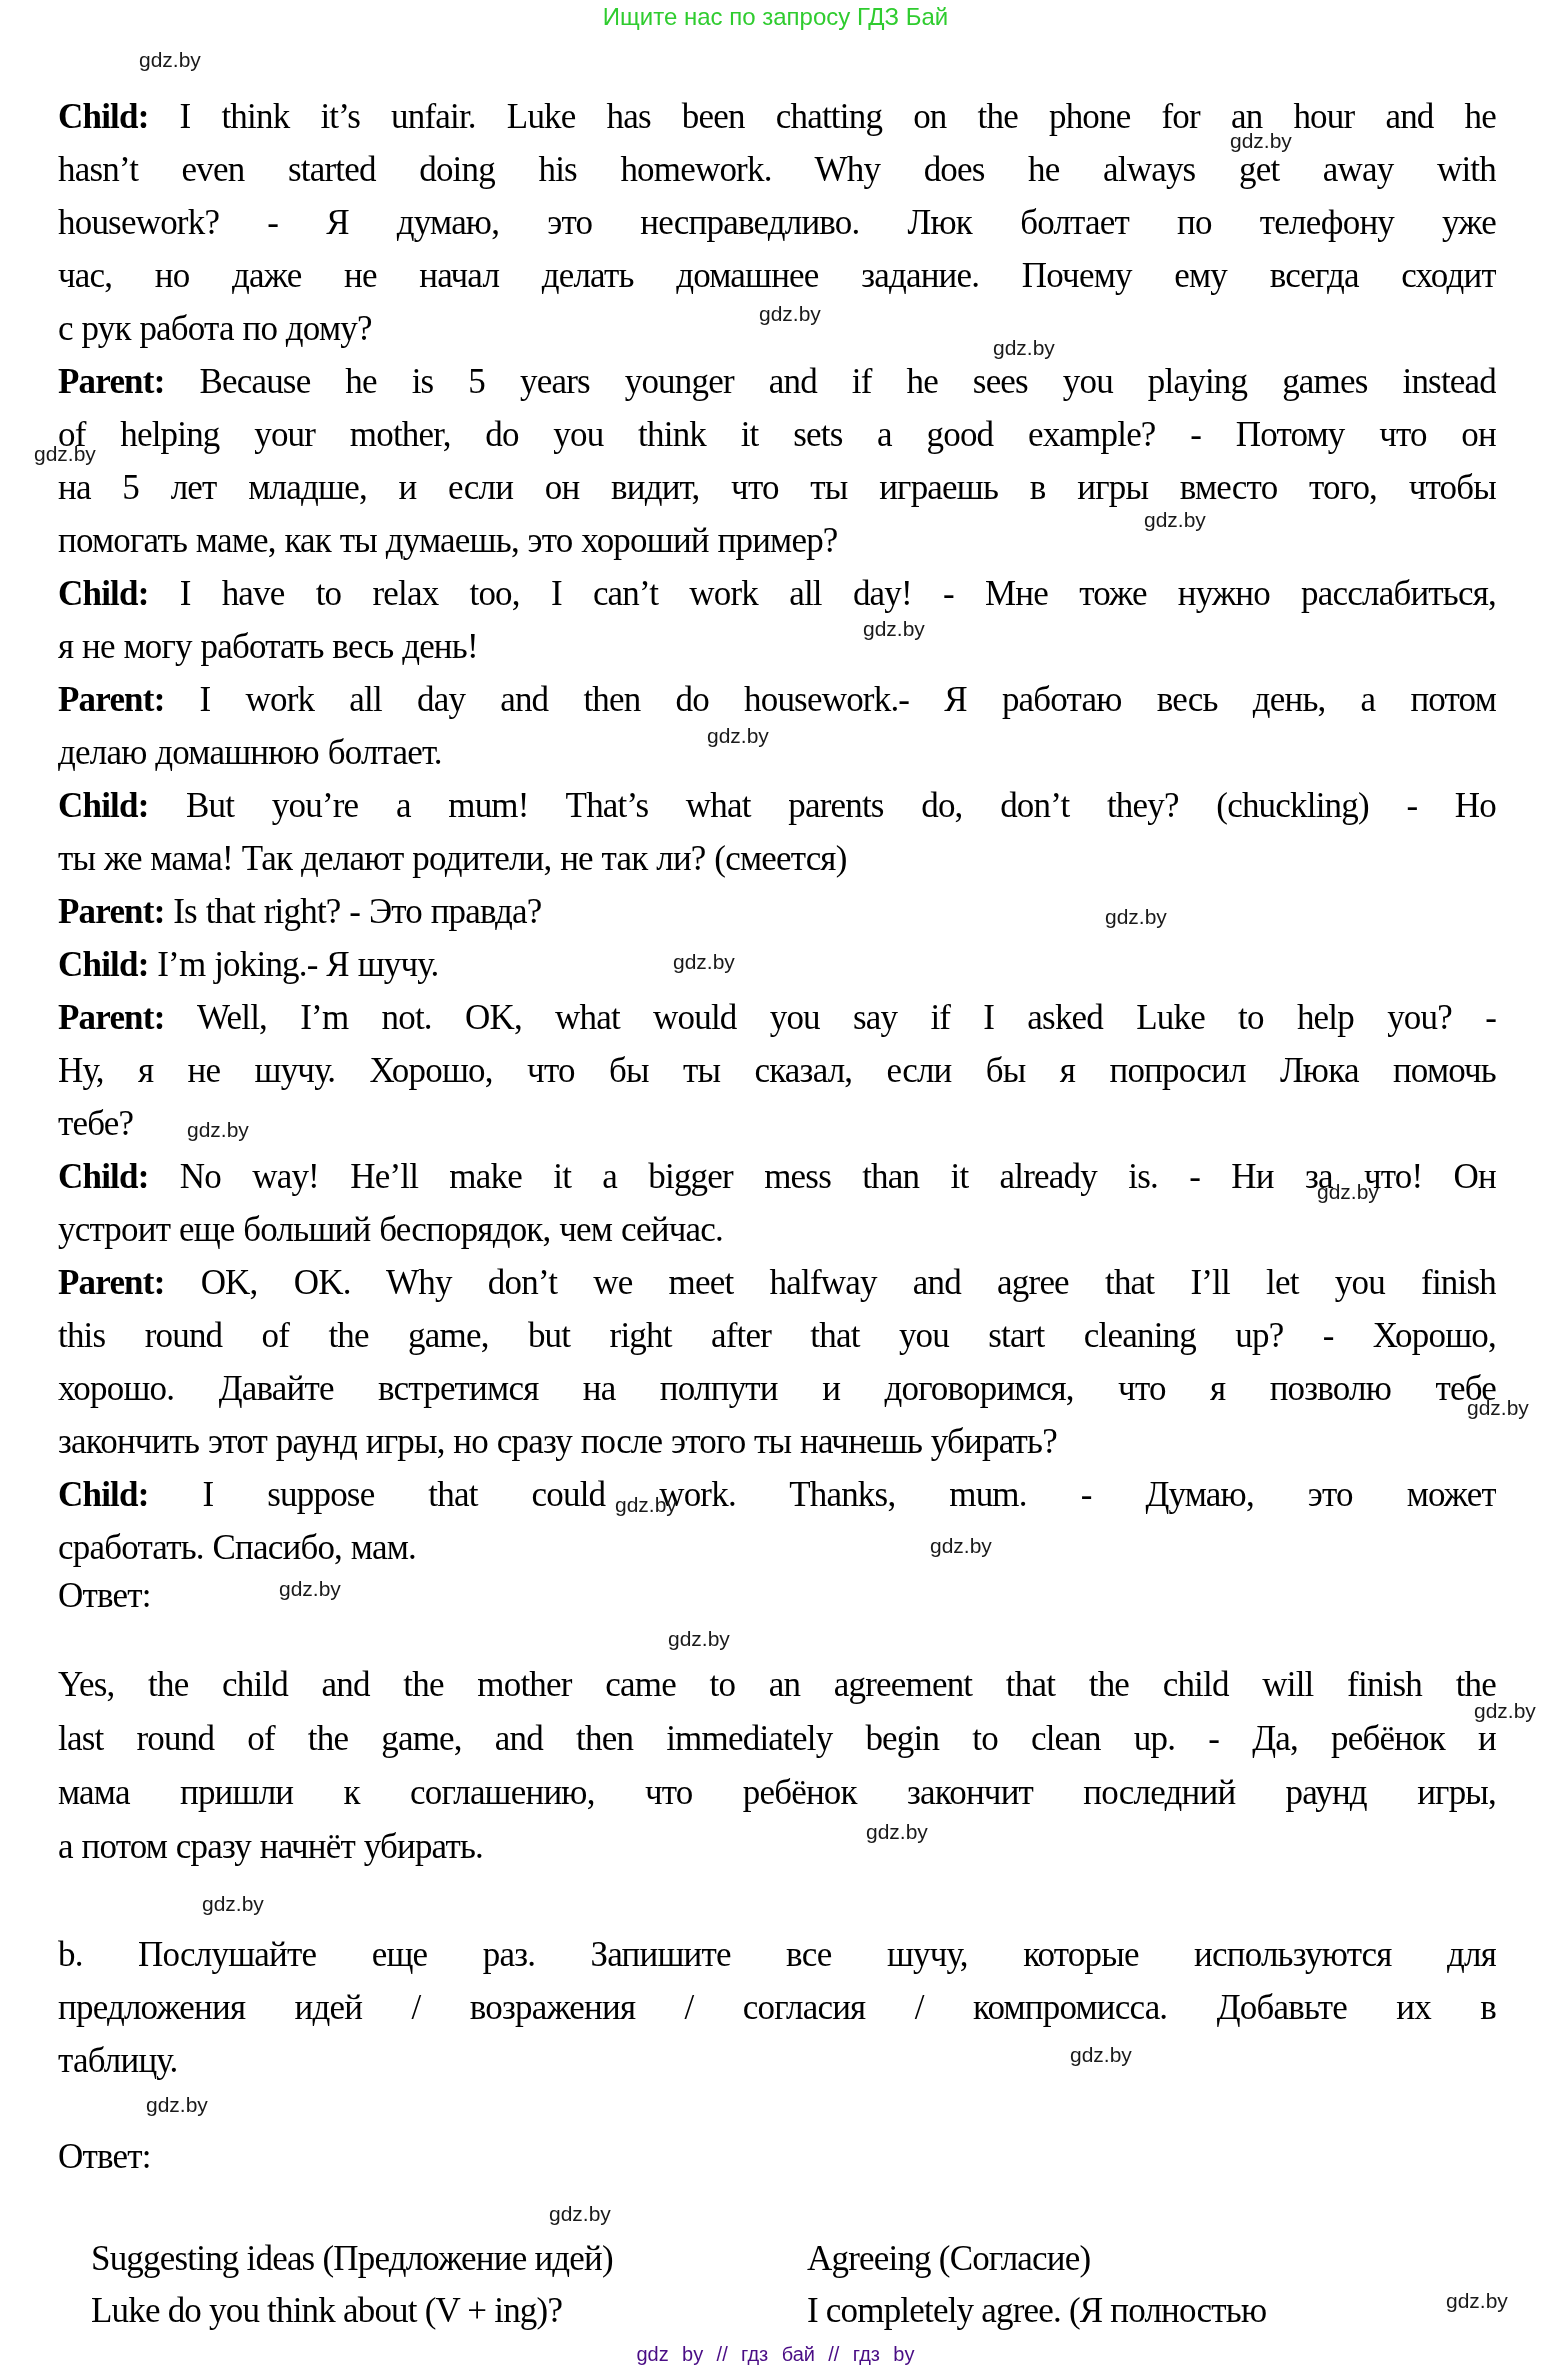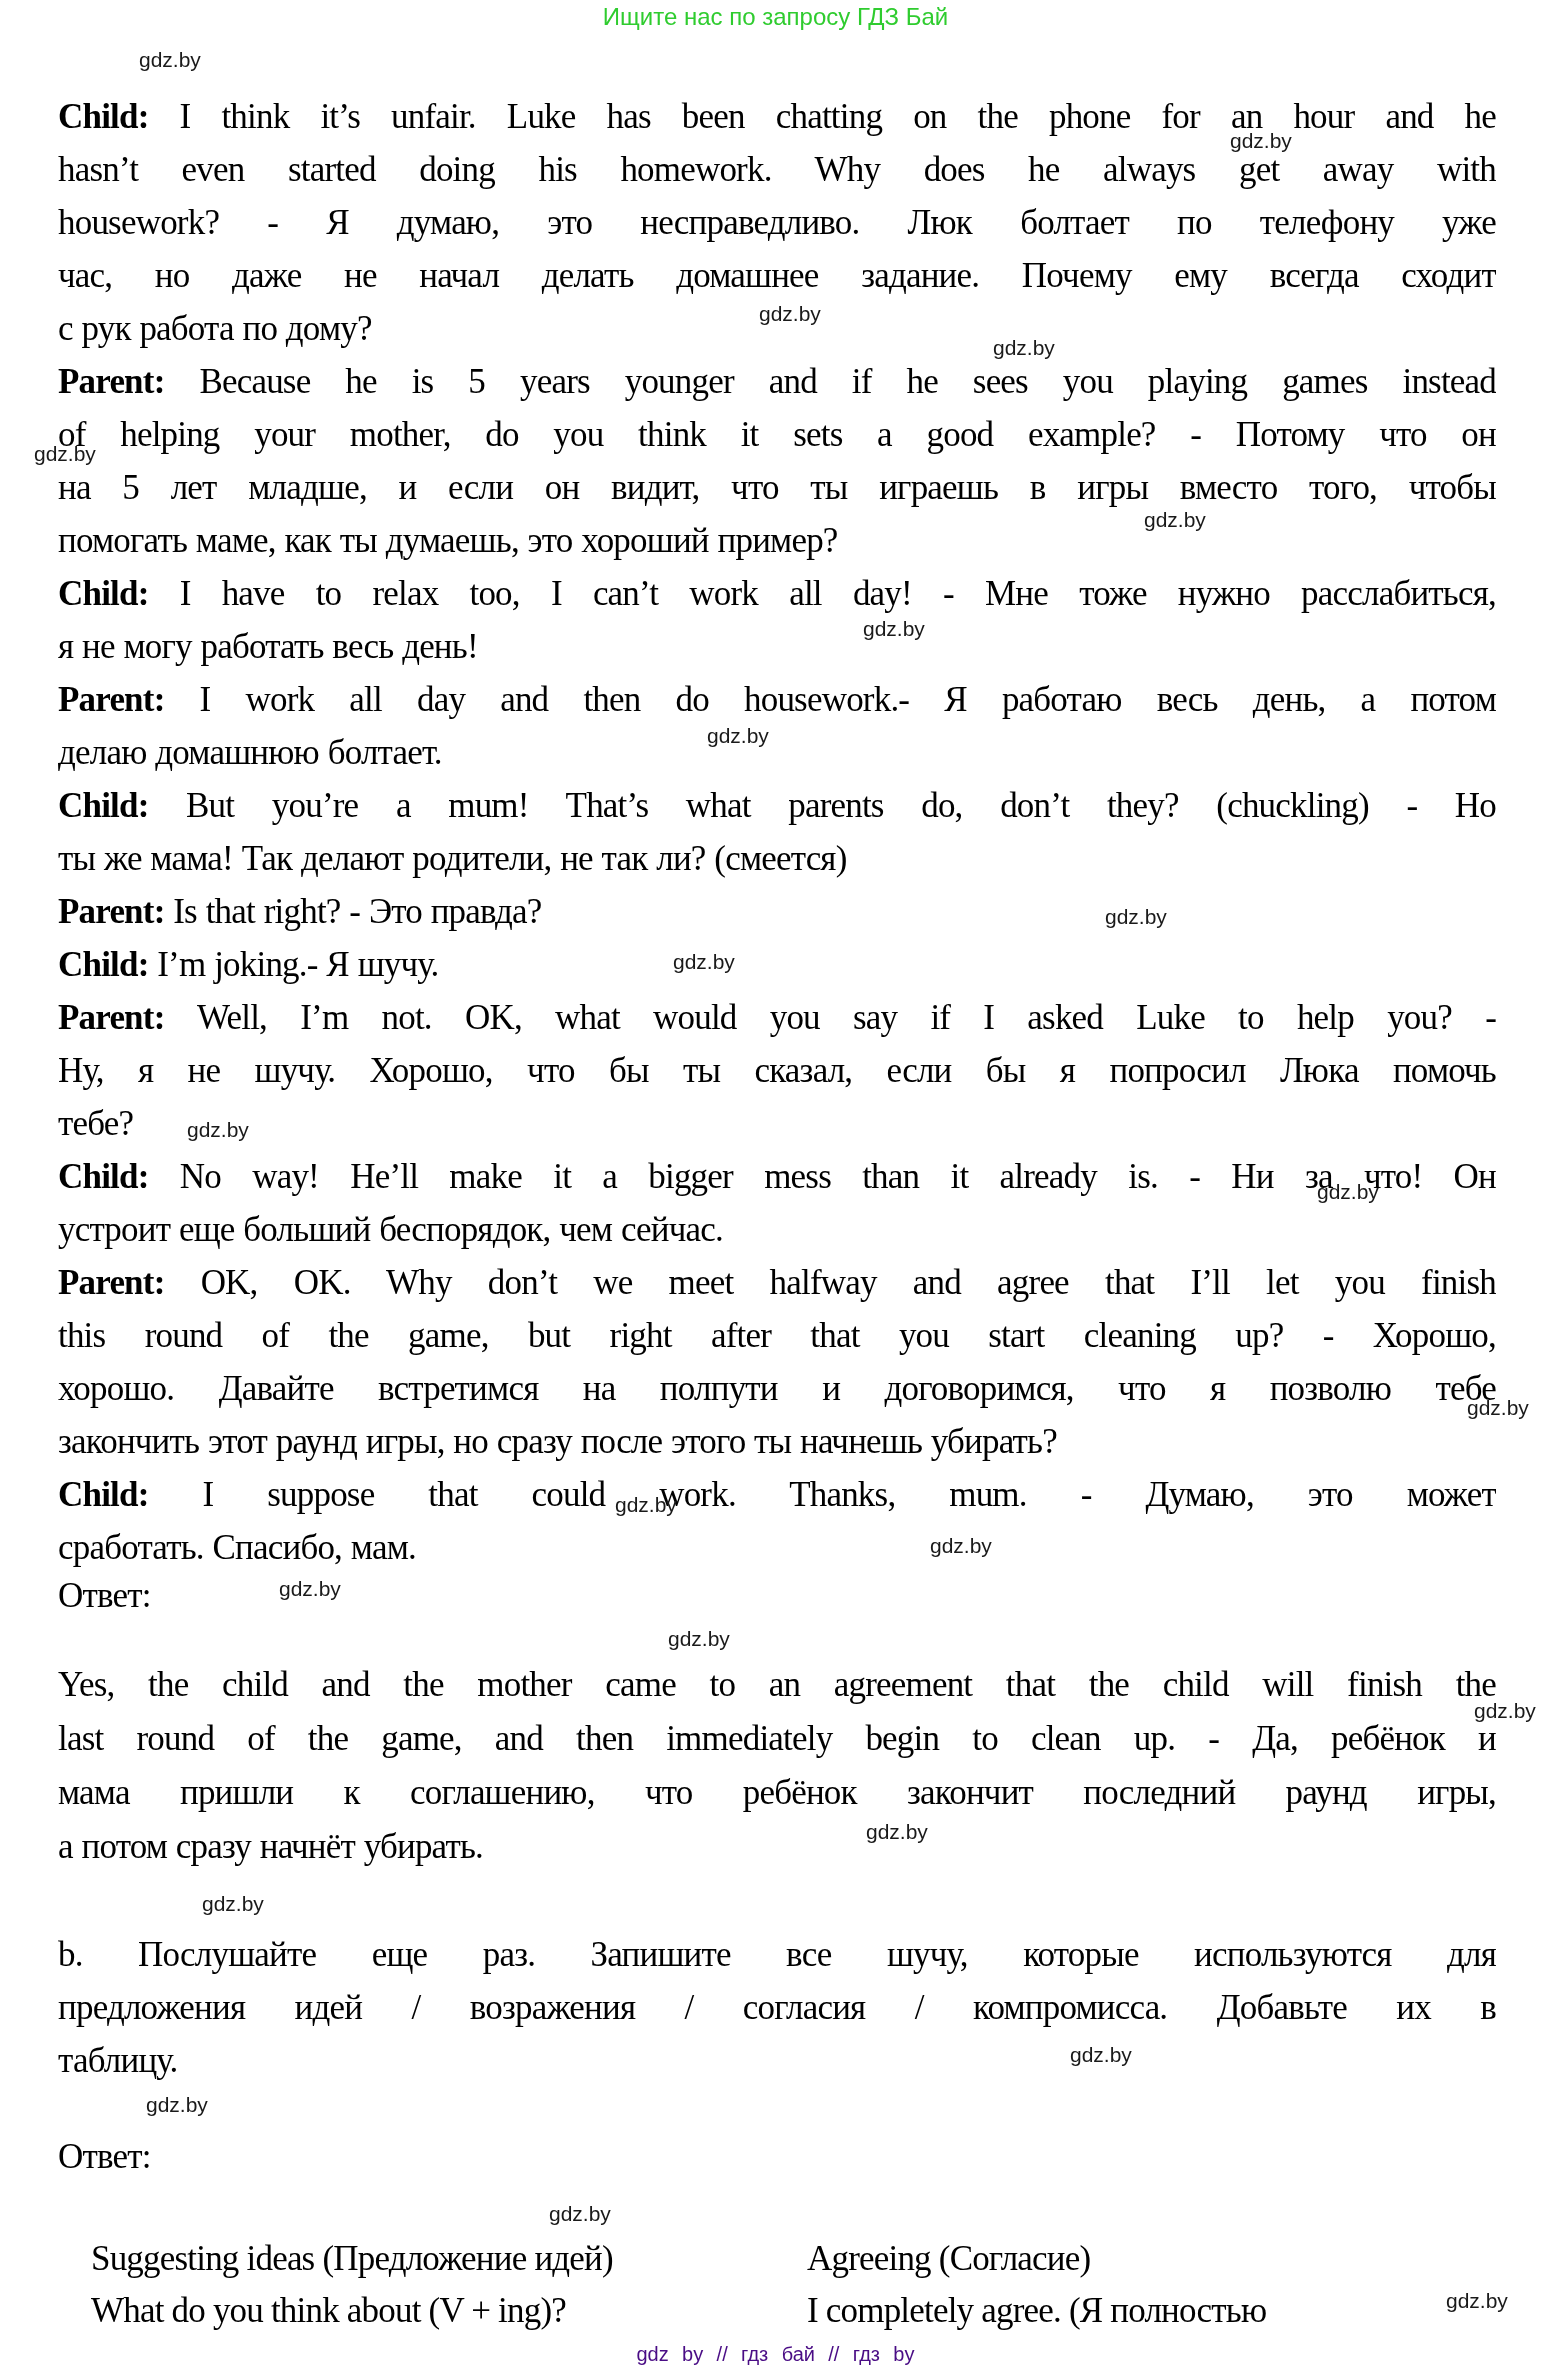--- a/index.html
+++ b/index.html
@@ -167,21 +167,21 @@
     </div>
 
   <div id="answer-label-2" class="abs-line">Ответ:</div>
 
   <div id="qtable">
     <div class="trow">
       <div class="tcell-left">Suggesting ideas (Предложение идей)</div>
       <div class="tcell-right">Agreeing (Согласие)</div>
     </div>
     <div class="trow">
-      <div class="tcell-left">What do you think about (V + ing)?</div>
+      <div class="tcell-left">Luke do you think about (V + ing)?</div>
       <div class="tcell-right">I completely agree. (Я полностью</div>
     </div>
   </div>
 
   <div class="footer">gdz by // гдз бай // гдз by</div>
 
   <div id="wm-layer">
       <span class="wm" style="left: 139px; top: 48px;">gdz.by</span>
       <span class="wm" style="left: 1230px; top: 129px;">gdz.by</span>
       <span class="wm" style="left: 759px; top: 302px;">gdz.by</span>

